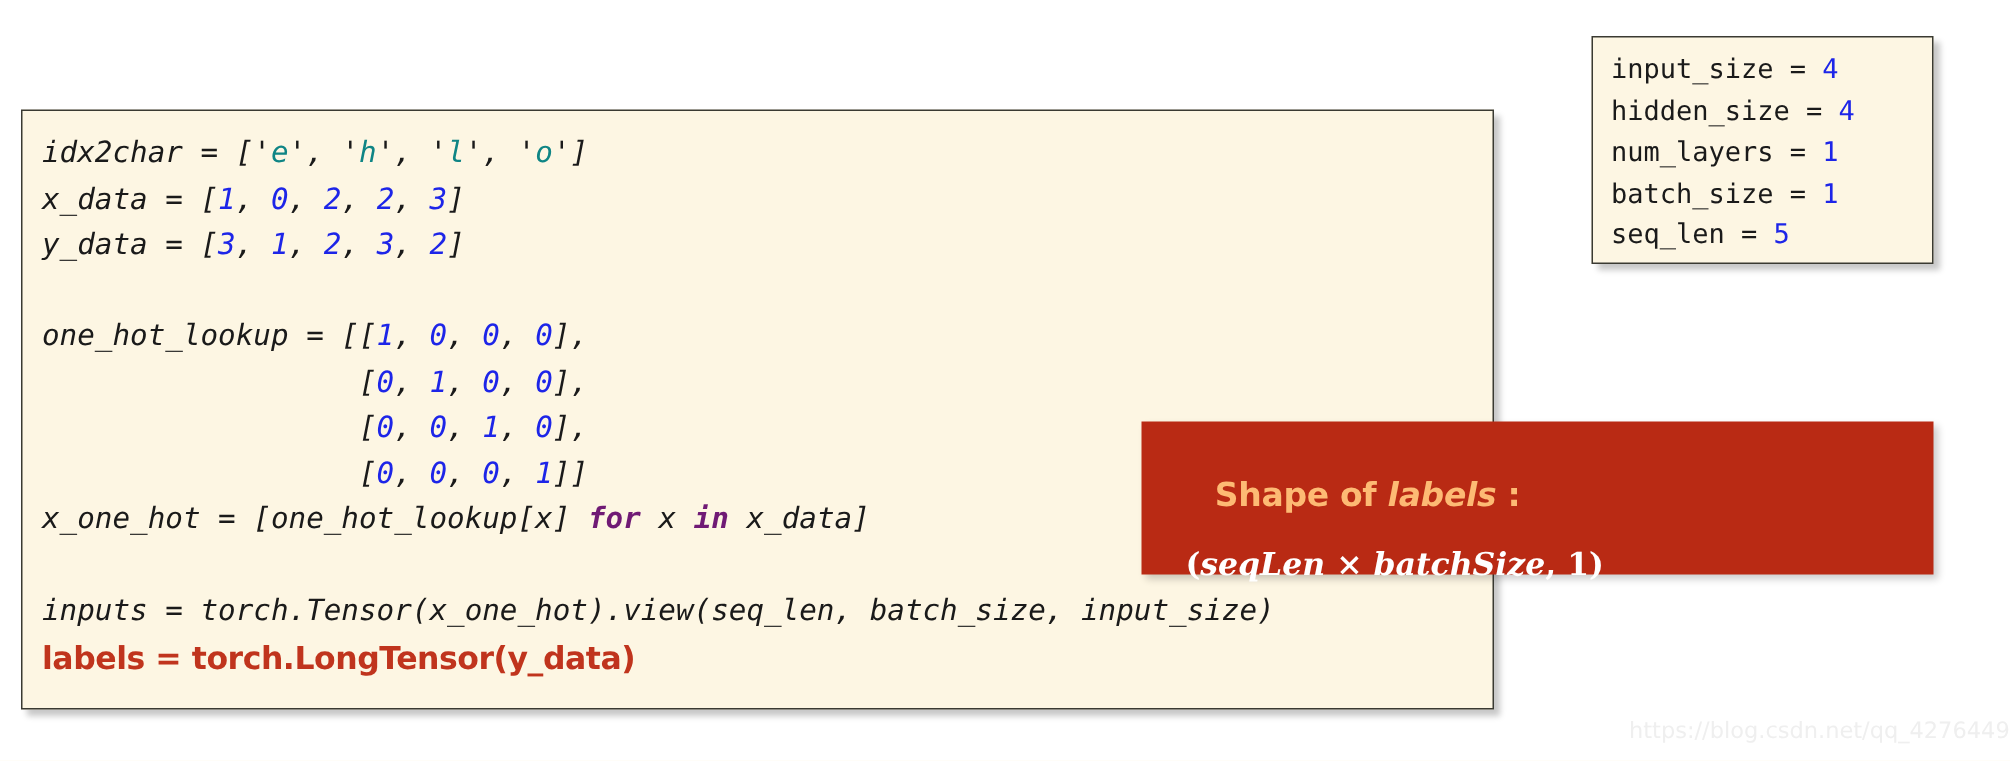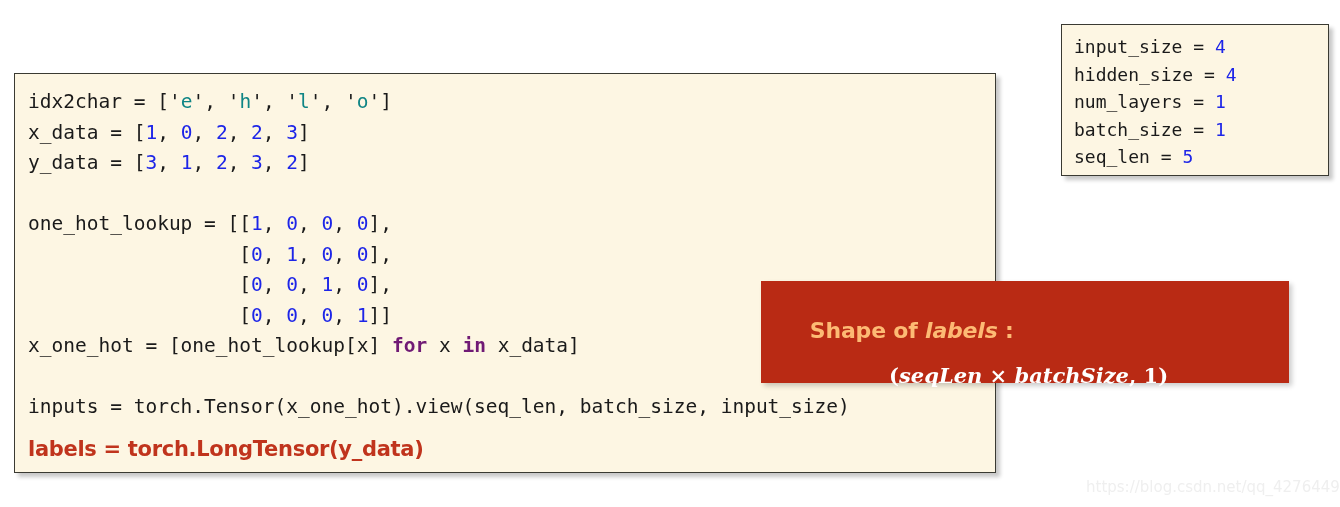--- a/index.html
+++ b/index.html
@@ -31,45 +31,45 @@
     position: absolute;
     left: 13px;
     top: 13px;
     font-family: "DejaVu Sans Mono", "Liberation Mono", monospace;
     font-size: 19.5px;
     line-height: 30.5px;
     white-space: pre;
     color: #1a1a1a;
     letter-spacing: 0px;
   }
-  .ln { display: block; height: 30.5px; }
+  .ln { display: block; height: 30.5px; font-style: italic; }
   .blank { display: block; height: 30.5px; }
   .num   { color: #1d25e8; }
   .str   { color: #0f8585; }
   .kw    { color: #701a75; font-weight: bold; }
   .punct { color: #1a1a1a; }
 
   
   .redline {
     display: block;
     height: 30.5px;
     font-family: "DejaVu Sans", "Liberation Sans", sans-serif;
     font-weight: bold;
     font-size: 21px;
     color: #c0341d;
     letter-spacing: -0.3px;
-    margin-top: 11px;
+    margin-top: 1px;
   }
 
   
   #params-box {
     position: absolute;
     left: 1061px;
     top: 24px;
-    width: 268px;
+    width: 228px;
     height: 152px;
     background: #fdf6e3;
     border: 1.5px solid #3a3a32;
     box-sizing: border-box;
     box-shadow: 4px 4px 4px rgba(0,0,0,0.22);
   }
   #params-list {
     position: absolute;
     left: 12px;
     top: 8px;
@@ -104,21 +104,20 @@
     letter-spacing: -0.2px;
   }
   #callout-title .ital {
     font-style: italic;
   }
   #callout-formula {
     position: absolute;
     left: 0;
     right: 22px;
     top: 57px;
-    text-align: center;
     color: #ffffff;
     font-family: "DejaVu Serif", "Liberation Serif", serif;
     font-weight: bold;
     font-size: 21px;
     white-space: pre;
   }
   #callout-formula .ital { font-style: italic; }
 
   
   #watermark {

